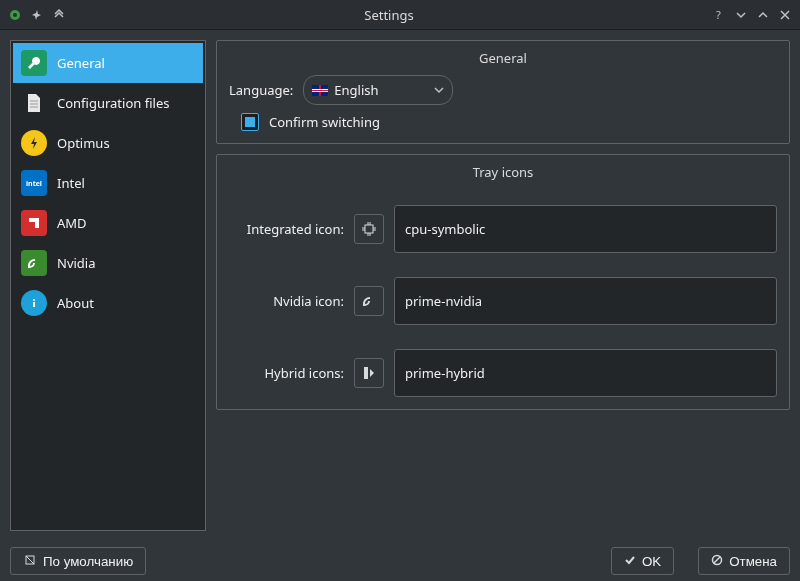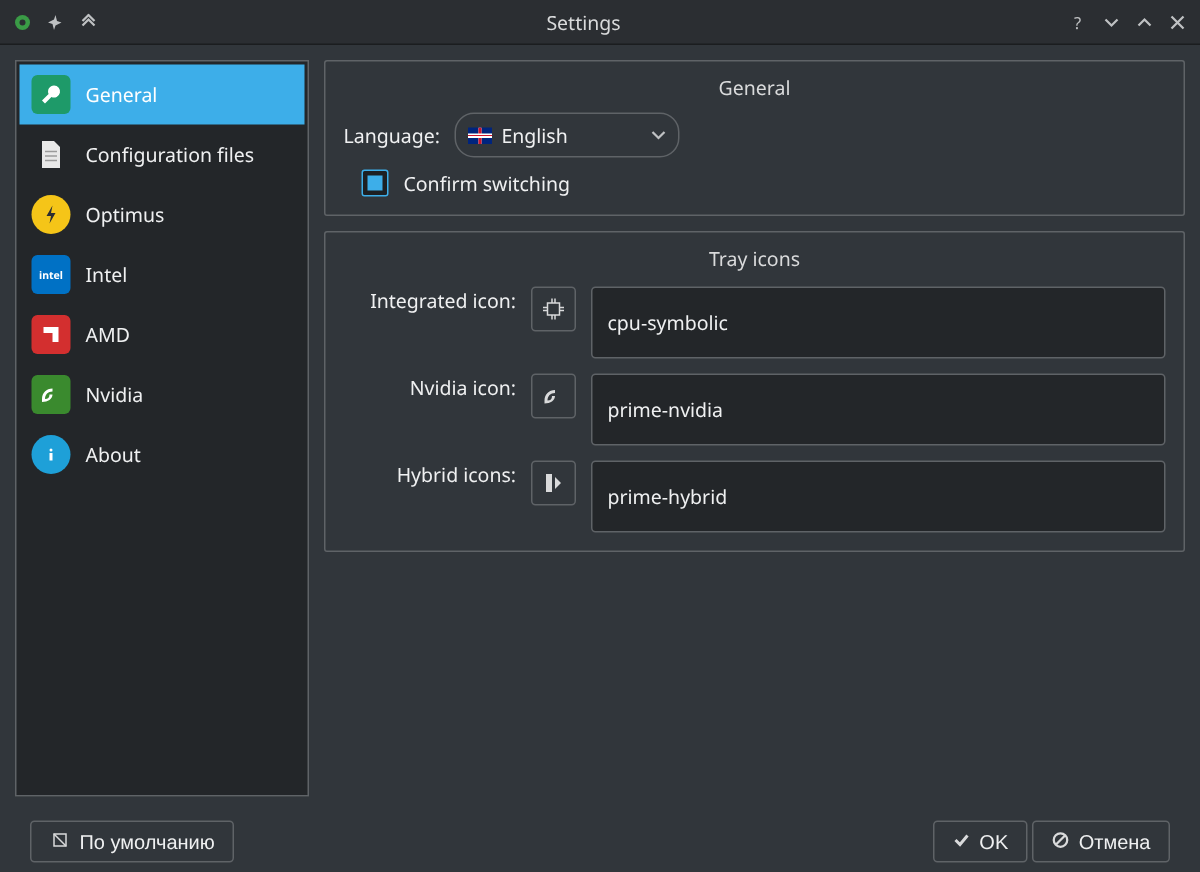--- a/index.html
+++ b/index.html
@@ -84,26 +84,26 @@
   }
   .txt-input {
     flex:1; height: 48px;
     border: 1px solid #5f6367;
     background: #232629;
     border-radius: 3px;
     color:#eff0f1;
     padding: 0 10px;
     font-family:inherit; font-size:13px;
   }
-  .row-tray { display:flex; gap:10px; margin-top:10px; }
+  .row-tray { display:flex; align-items:center; gap:10px; margin-top:24px; }
   .footer {
     height: 40px;
     display:flex; align-items:center;
-    padding: 0 20px;
-    gap: 3px;
+    padding: 0 10px;
+    gap: 24px;
   }
   .btn {
     height: 28px;
     border: 1px solid #5f6367;
     background: #31363b;
     color:#eff0f1;
     border-radius: 3px;
     padding: 0 12px;
     display:flex; align-items:center; gap:6px;
     cursor:pointer;

